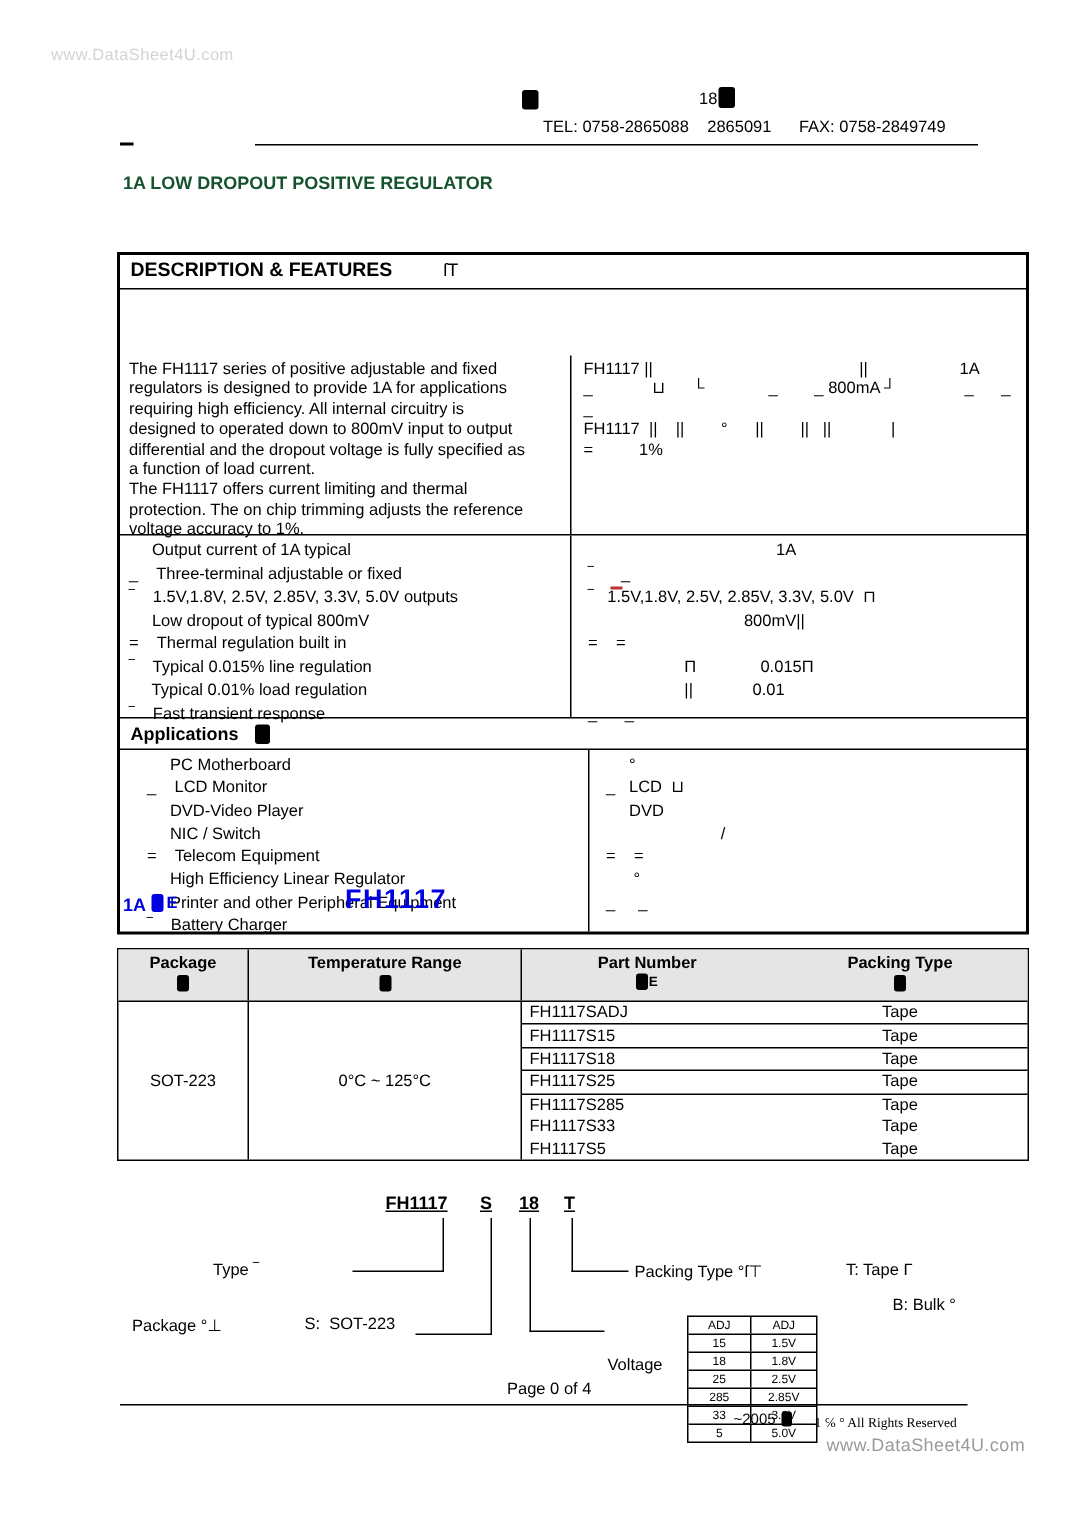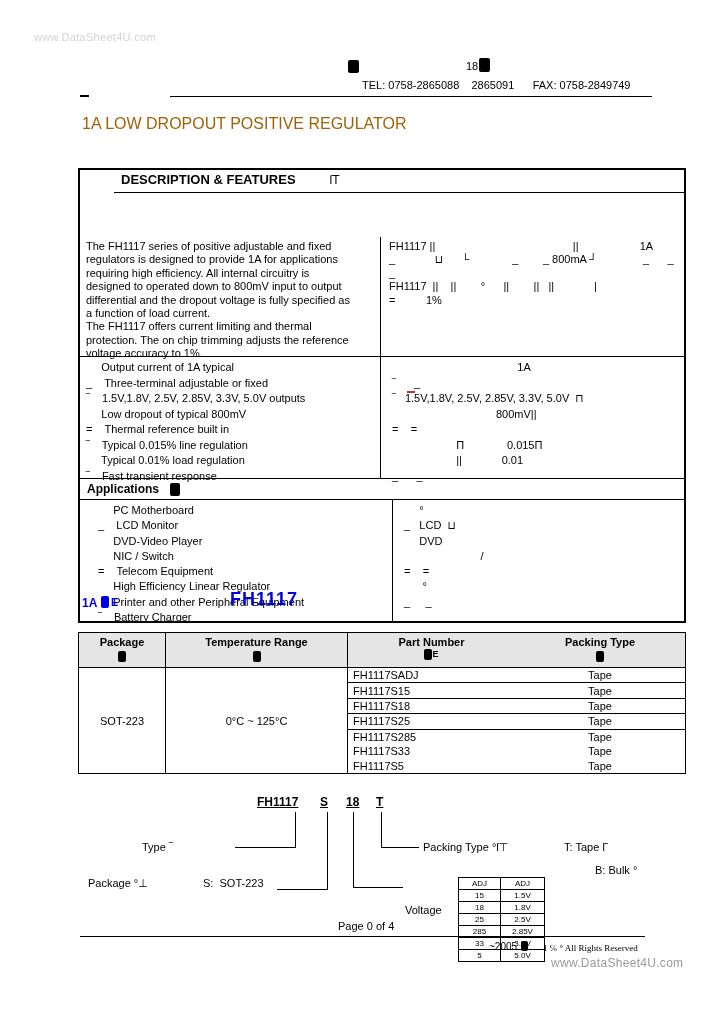--- a/index.html
+++ b/index.html
@@ -14,25 +14,25 @@
   
   .wm-top{left:34px;top:31px;font-size:11px;color:#d3d3d3;letter-spacing:.3px;}
   .wm-bottom{left:551px;top:956px;font-size:12px;color:#9a9a9a;letter-spacing:.3px;}
 
   
   .hdr-18{left:466px;top:60px;font-size:11px;}
   .hdr-contact{left:362px;top:79px;font-size:11px;}
   .hdr-dash{left:80px;top:95px;width:9px;height:2px;}
   .hdr-rule{left:170px;top:96px;width:482px;height:1px;}
 
-  .doc-title{left:82px;top:115px;font-size:16px;font-weight:normal;color:#a16207;}
+  .doc-title{left:82px;top:115px;font-size:12px;font-weight:bold;color:#14532d;}
 
   
   .spec{left:78px;top:168px;width:604px;border:2px solid #000;font-size:11px;}
-  .spec-hdr{height:20px;border-bottom:1px solid #000;padding:2px 0 0 7px;font-weight:bold;font-size:13px;margin-left:34px;}
+  .spec-hdr{height:20px;border-bottom:1px solid #000;padding:2px 0 0 7px;font-weight:bold;font-size:13px;}
   .spec-hdr .glyph{font-weight:normal;font-size:12px;margin-left:34px;}
   .srow{display:flex;border-bottom:1px solid #000;}
   .srow:last-child{border-bottom:none;margin-left:12px;}
   .cl{width:294px;border-right:1px solid #000;padding:3px 0 0 6px;}
   .cr{flex:1;padding:3px 0 0 8px;}
   .desc-row{height:119px;margin-top:44px;}
   .desc-row div{line-height:13.4px;}
   .feat-row{height:121px;}
   .feat-row div{line-height:15.5px;}
   .apph{height:17px;border-bottom:1px solid #000;padding:3px 0 0 7px;font-weight:bold;font-size:12px;}
@@ -119,21 +119,21 @@
         <div class="pre">FH1117  ||    ||        °      ||        ||   ||             |</div>
         <div class="pre">=          1%</div>
       </div>
     </div>
     <div class="srow feat-row">
       <div class="cl">
         <div class="pre">     Output current of 1A typical</div>
         <div class="pre">_    Three-terminal adjustable or fixed</div>
         <div class="pre">‾    1.5V,1.8V, 2.5V, 2.85V, 3.3V, 5.0V outputs</div>
         <div class="pre">     Low dropout of typical 800mV</div>
-        <div class="pre">=    Thermal reference built in</div>
+        <div class="pre">=    Thermal regulation built in</div>
         <div class="pre">‾    Typical 0.015% line regulation</div>
         <div class="pre">     Typical 0.01% load regulation</div>
         <div class="pre">‾    Fast transient response</div>
       </div>
       <div class="cr">
         <div class="pre">                                          1A</div>
         <div class="pre"> ‾      _</div>
         <div class="pre"> ‾   1.5V,1.8V, 2.5V, 2.85V, 3.3V, 5.0V  ⊓</div>
         <div class="pre">                                   800mV||</div>
         <div class="pre"> =    =</div>

